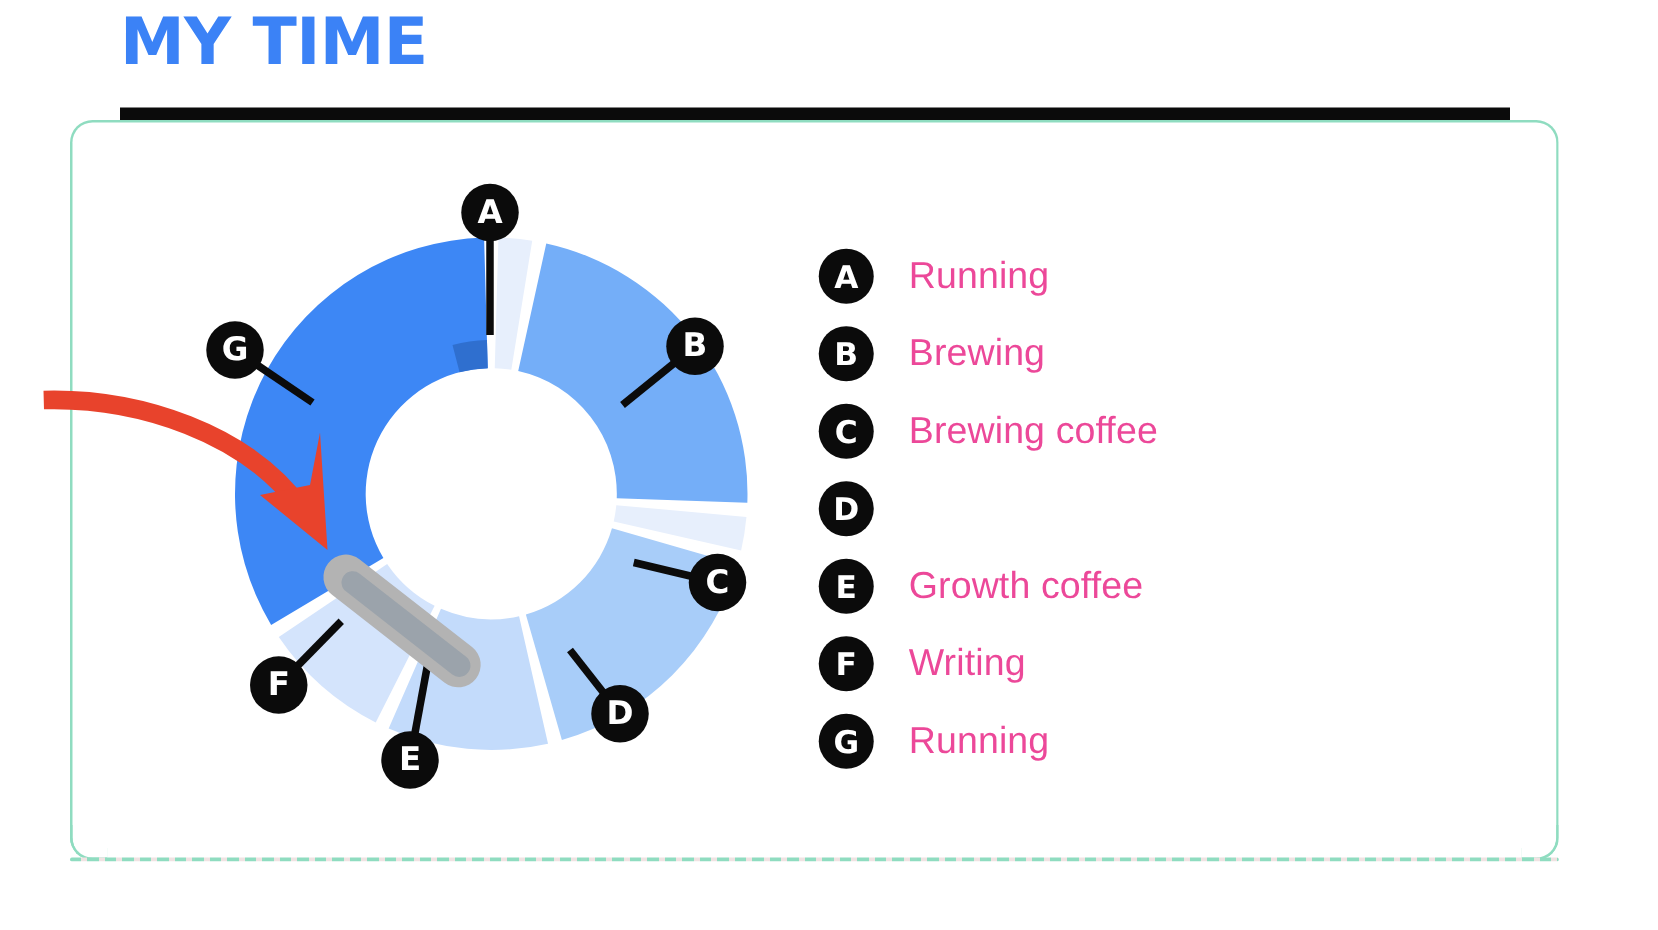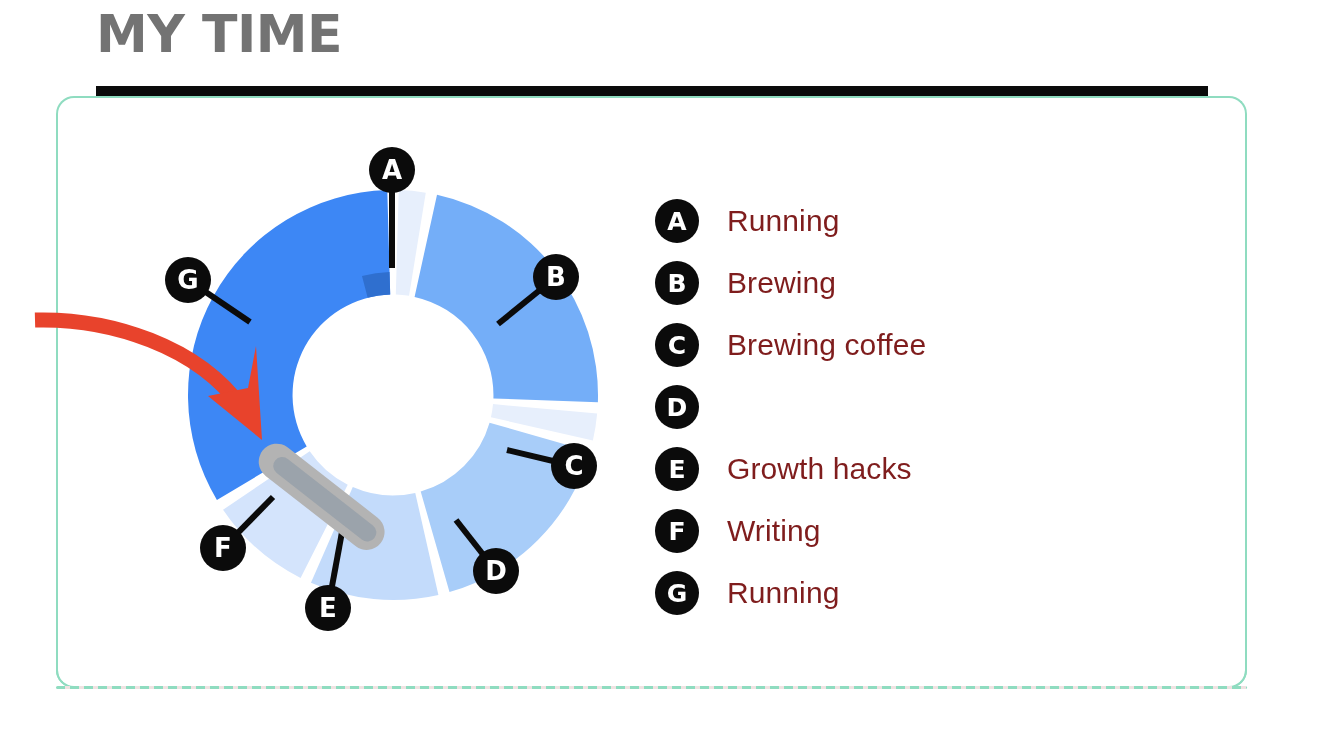--- a/index.html
+++ b/index.html
@@ -18,21 +18,21 @@
   }
 
   
   #page-title {
     position: absolute;
     left: 96px;
     top: 6px;
     font-size: 52px;
     font-weight: 800;
     letter-spacing: -0.5px;
-    color: #737373;
+    color: #3b82f6;
     line-height: 1.1;
     font-family: "DejaVu Sans", "Liberation Sans", sans-serif;
     white-space: nowrap;
   }
   #title-rule {
     position: absolute;
     left: 96px;
     top: 86px;
     width: 1112px;
     height: 11px;
@@ -136,21 +136,21 @@
     font-weight: 700;
     display: flex;
     align-items: center;
     justify-content: center;
     font-family: "DejaVu Sans", "Liberation Sans", sans-serif;
     line-height: 1;
   }
   .legend-label {
     margin-left: 28px;
     font-size: 30px;
-    color: #7f1d1d;
+    color: #ec4899;
     letter-spacing: 0.1px;
     white-space: nowrap;
     text-align: right;
   }
 </style>
 </head>
 <body>
 
 <div id="page-title">MY TIME</div>
 <div id="title-rule"></div>
@@ -213,21 +213,21 @@
   </div>
   <div class="legend-row">
     <div class="legend-badge">C</div>
     <div class="legend-label">Brewing coffee</div>
   </div>
   <div class="legend-row">
     <div class="legend-badge">D</div>
   </div>
   <div class="legend-row">
     <div class="legend-badge">E</div>
-    <div class="legend-label">Growth hacks</div>
+    <div class="legend-label">Growth coffee</div>
   </div>
   <div class="legend-row">
     <div class="legend-badge">F</div>
     <div class="legend-label">Writing</div>
   </div>
   <div class="legend-row">
     <div class="legend-badge">G</div>
     <div class="legend-label">Running</div>
   </div>
 </div>

